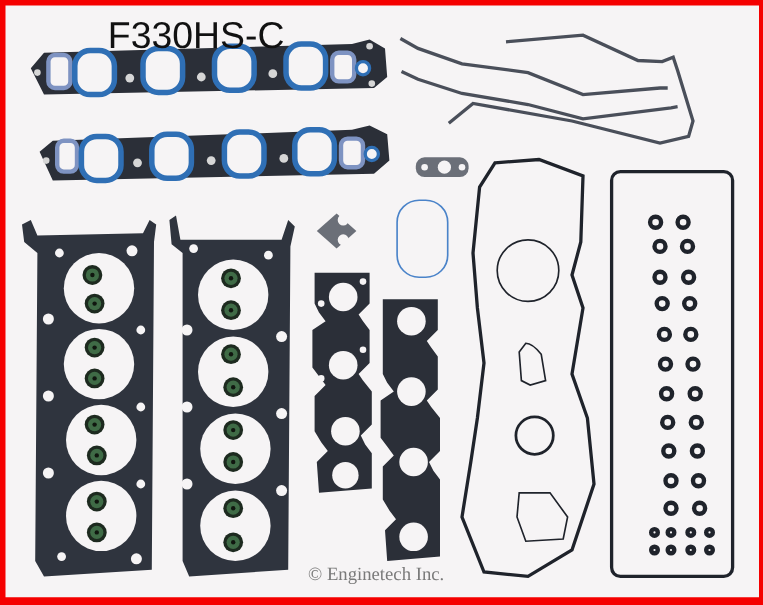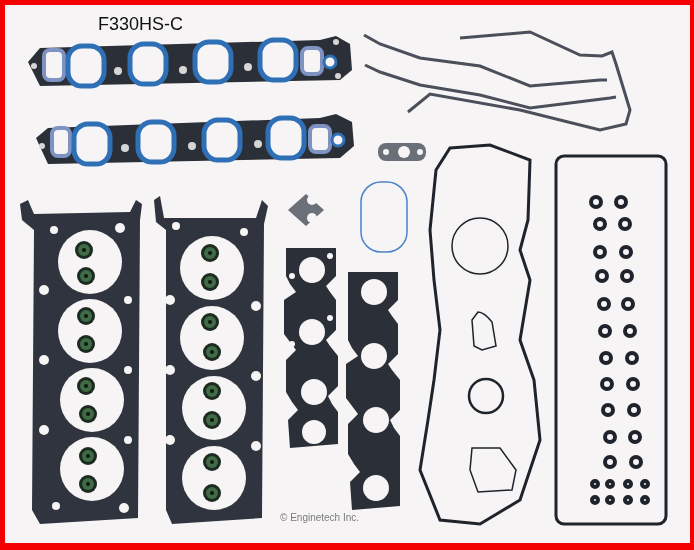--- a/index.html
+++ b/index.html
@@ -4,26 +4,26 @@
   <style>
     html, body { margin: 0; padding: 0; }
     body { width: 694px; height: 550px; overflow: hidden; background: #ff0000; }
     .frame {
       position: absolute; left: 0; top: 0; width: 694px; height: 550px;
       box-sizing: border-box; border: 5px solid #f50000; background: #f6f4f5;
       border-right-width: 4px; border-bottom-width: 7px;
     }
     .part-label {
       position: absolute; left: 98px; top: 14px;
-      font-family: "Liberation Sans", sans-serif; font-size: 18px; color: #111;
+      font-family: "Liberation Sans", sans-serif; font-size: 34px; color: #111;
       letter-spacing: 0px;
     }
     .copyright {
       position: absolute; left: 280px; top: 512px;
-      font-family: Liberation Sans, sans-serif; font-size: 10px; color: #7a7a7a;
+      font-family: Liberation Serif, serif; font-size: 17px; color: #7a7a7a;
     }
     svg.art { position: absolute; left: 0; top: 0; }
   </style>
 </head>
 <body>
 
 <div class="frame"></div>
 
 <svg class="art" width="694" height="550" viewBox="0 0 694 550">
   <defs>

